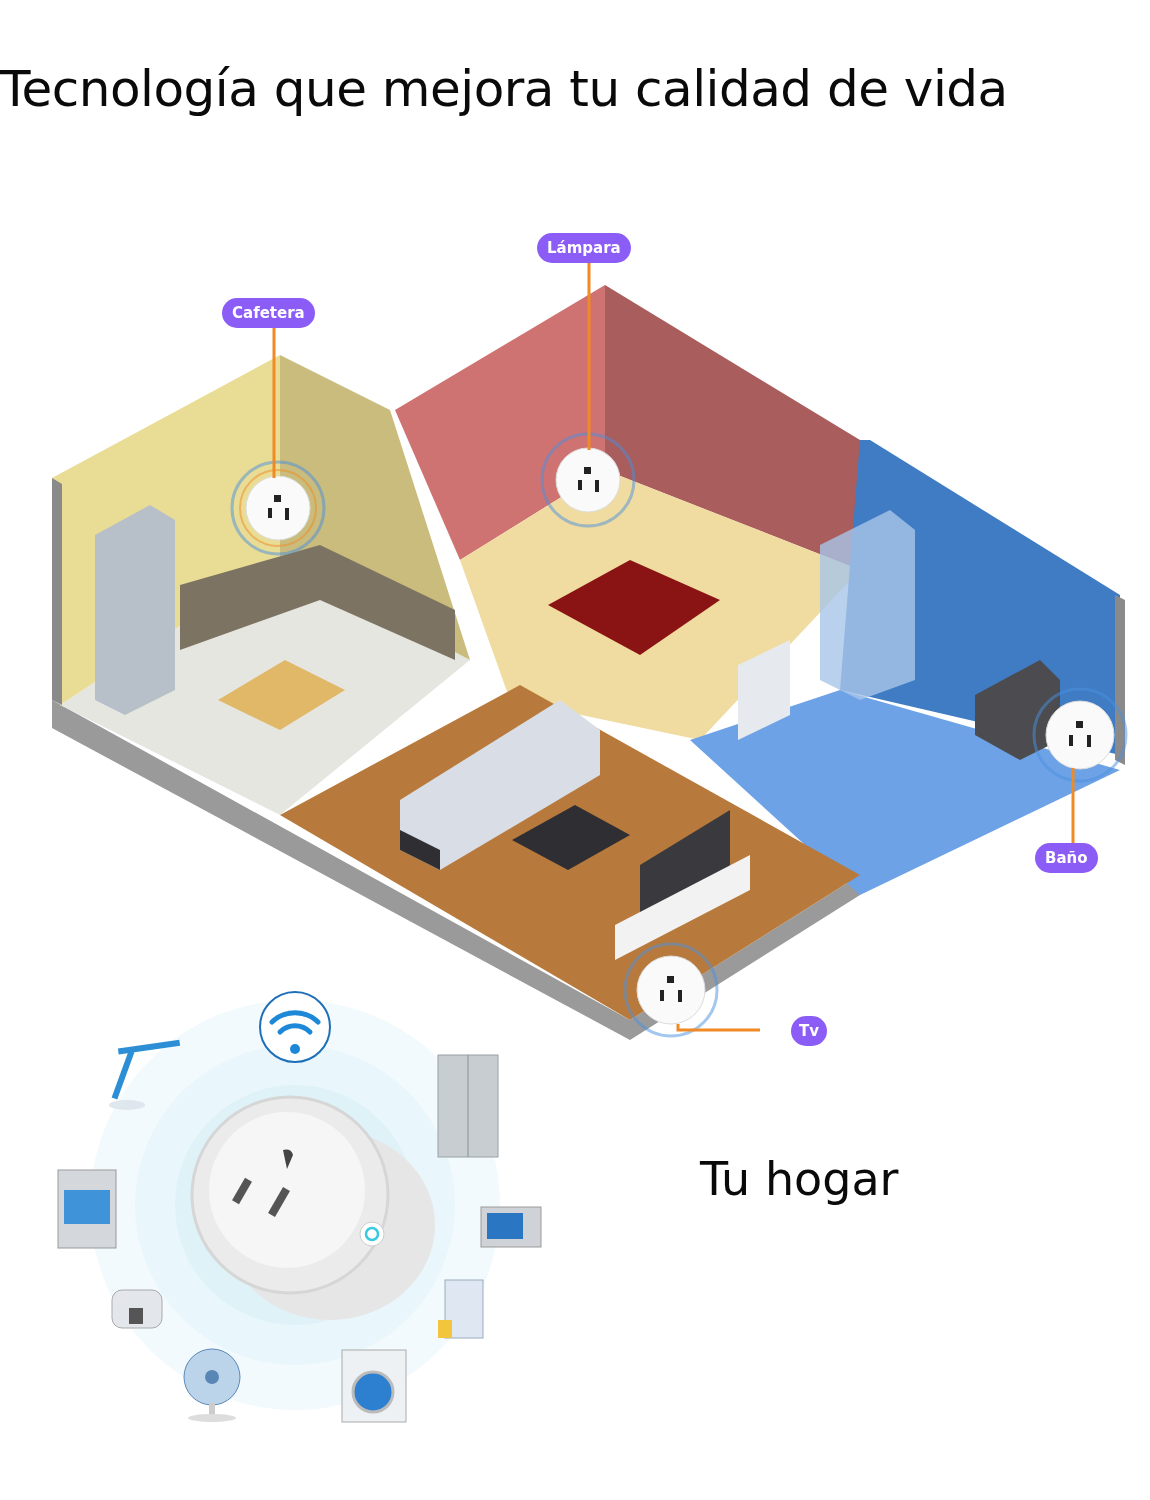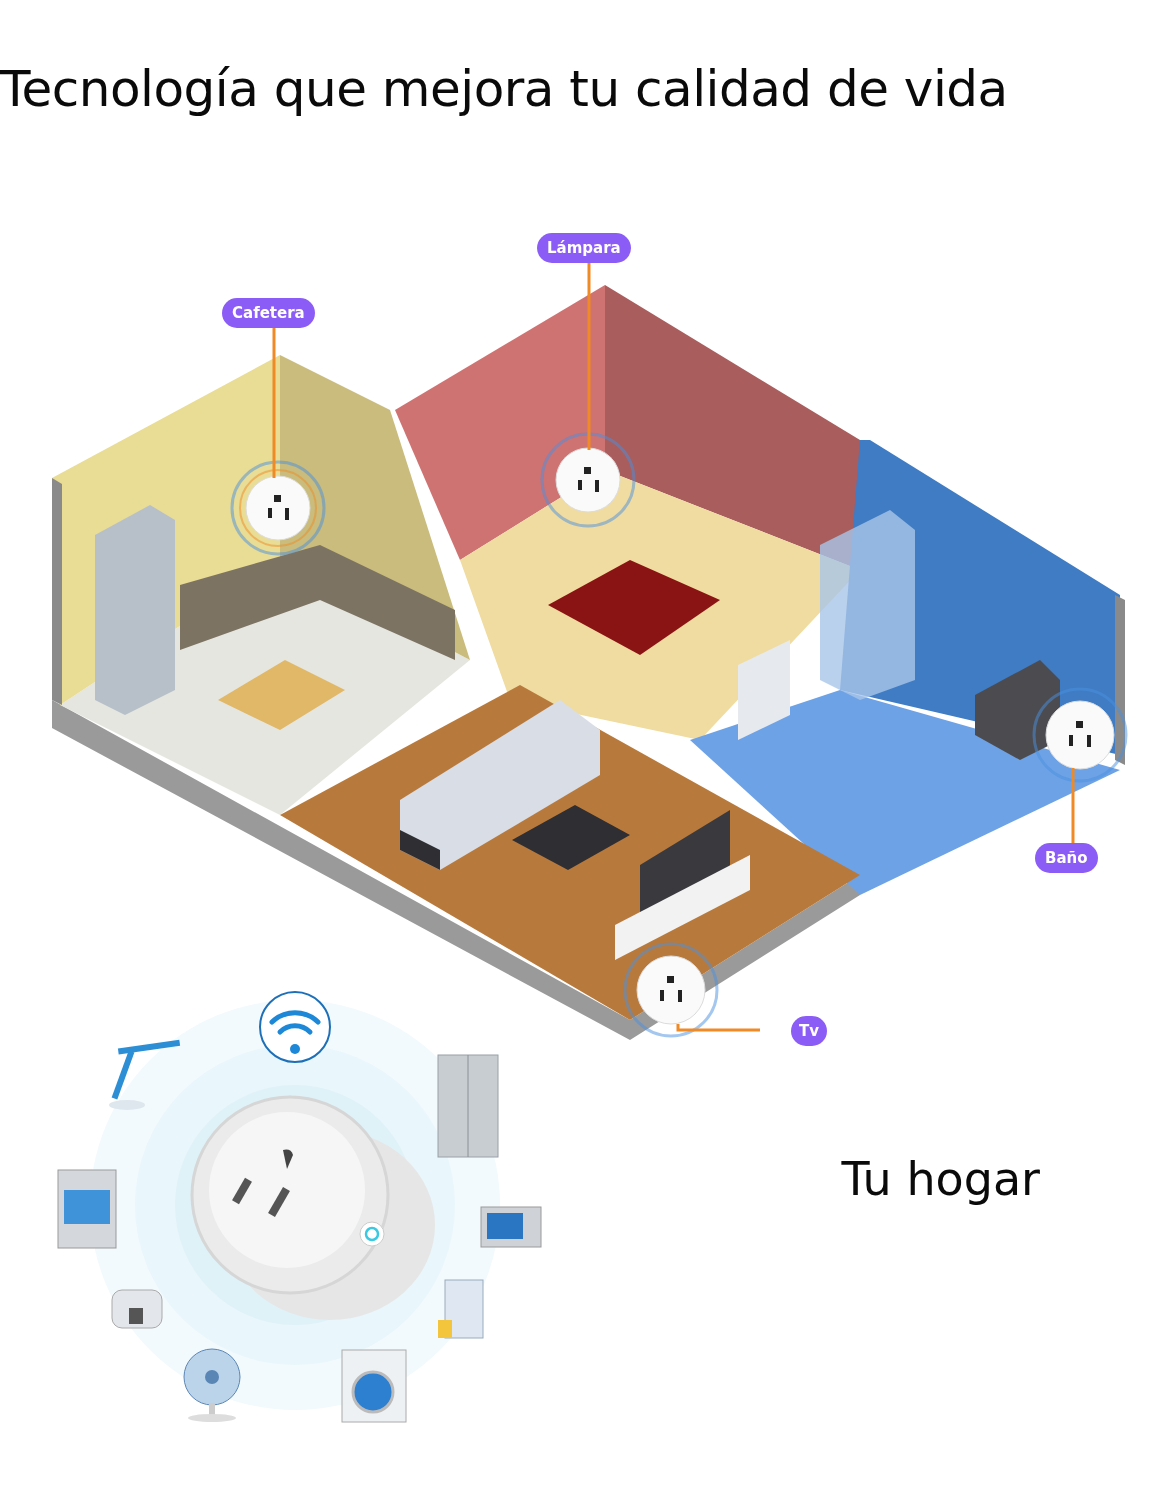--- a/index.html
+++ b/index.html
@@ -1,20 +1,20 @@
 <!DOCTYPE html>
 <html><head>
 <meta charset="utf-8">
 <style>
   html, body { margin:0; padding:0; background:#ffffff; }
   body { width:1150px; height:1500px; position:relative; overflow:hidden; font-family:"DejaVu Sans", sans-serif; }
   .title { position:absolute; left:0; top:60px; width:1067px; text-align:left; font-size:50px; font-weight:500; color:#0a0a0a; letter-spacing:-0.5px; }
   .house { position:absolute; left:0; top:0; width:1150px; height:1500px; }
   .tag { position:absolute; background:#8b5cf6; color:#fff; font-weight:bold; font-size:15px; border-radius:16px; padding:3px 10px; line-height:24px; white-space:nowrap; }
-  .slogan { position:absolute; left:700px; top:1148px; width:340px; text-align:right; font-size:46px; line-height:62px; color:#0a0a0a; }
+  .slogan { position:absolute; left:700px; top:1148px; width:340px; text-align:left; font-size:46px; line-height:62px; color:#0a0a0a; }
 </style>
 </head>
 <body>
 
 <div class="title">Tecnología que mejora tu calidad de vida</div>
 
 <svg class="house" viewBox="0 0 1150 1500">
 
   <polygon points="52,700 52,728 630,1040 860,895 860,875 630,1020" fill="#9a9a9a"></polygon>
 

